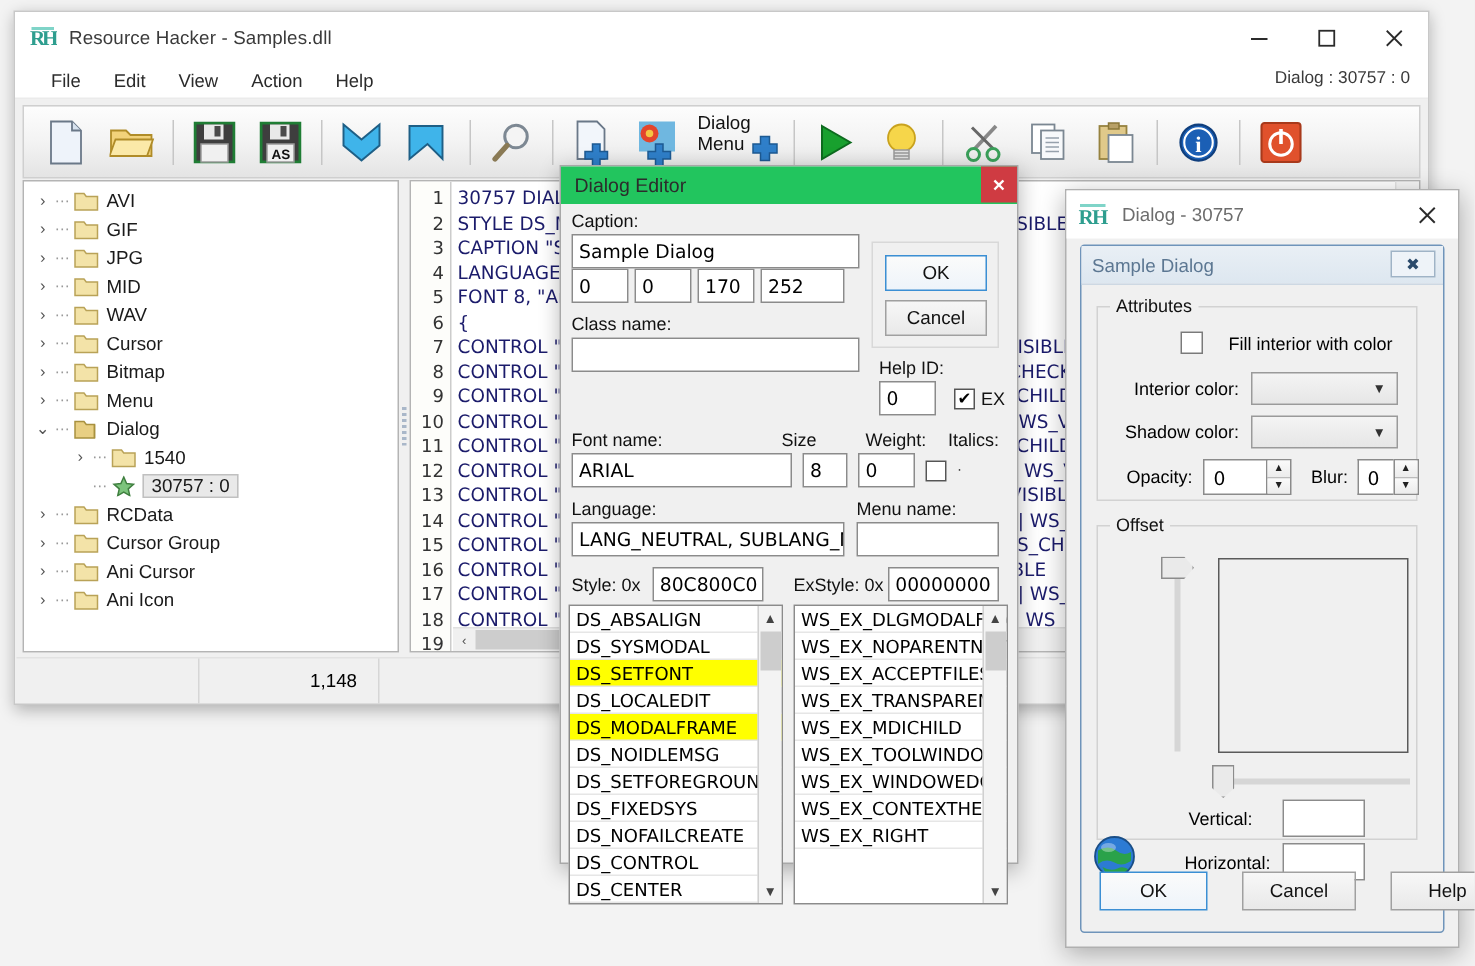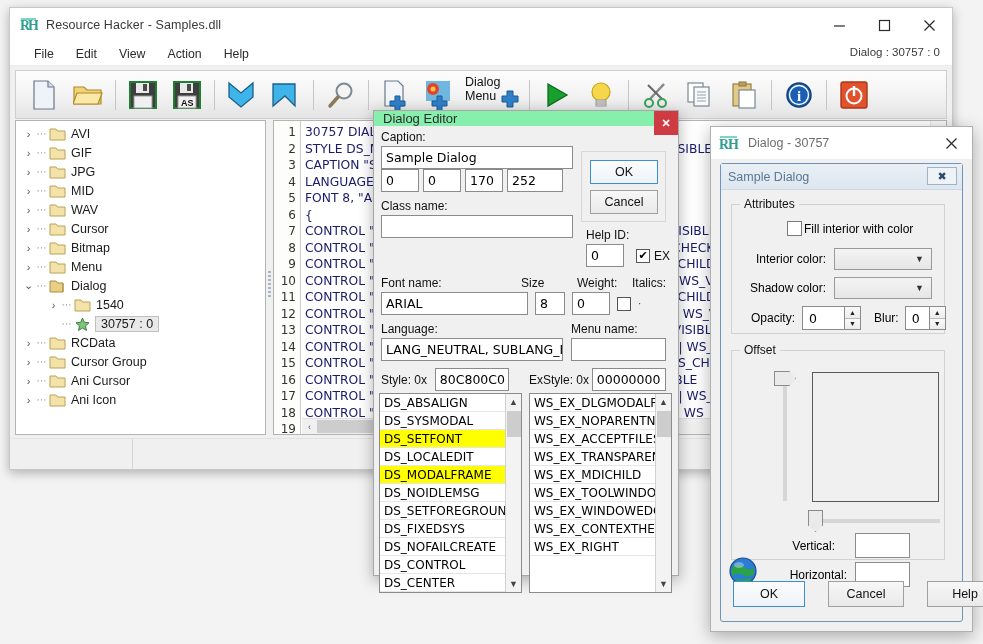--- a/index.html
+++ b/index.html
@@ -179,21 +179,21 @@
   
   #dialog-editor {
     position:absolute;
     left:373px; top:110px;
     width: 306px; height: 466px;
     background:#f0f0f0;
     border:1px solid #a8a8a8;
     box-shadow: 0 4px 14px rgba(0,0,0,0.30);
   }
   #de-title {
-    height:15px; background:#86efac;
+    height:25px; background:#22c55e;
     display:flex; align-items:center; position:relative;
   }
   #de-title .t { margin-left:9px; font-size:13px; color:#2c2c2c; }
   #de-close {
     position:absolute; right:0; top:0; width:24px; height:24px;
     background:#cf3b42; color:#fff;
     display:flex; align-items:center; justify-content:center;
     font-size:11px; font-weight:bold;
   }
   #de-body { padding: 4px 7px 0 7px; position:relative; }
@@ -667,20 +667,21 @@
       </div>
       <div id="hscroll">
         <span class="arr">‹</span>
         <div class="thumb"></div>
       </div>
     </div>
   </div>
 
   <div id="statusbar">
     <div class="sb-cell sb-1"></div>
+    <div class="sb-cell sb-2">1,148</div>
     <div class="sb-cell sb-3"></div>
     <div class="sb-cell sb-4"></div>
     <div class="sb-cell sb-5"></div>
   </div>
 </div>
 
 <div id="dialog-editor">
   <div id="de-title">
     <span class="t">Dialog Editor</span>
     <div id="de-close">✕</div>
@@ -811,21 +812,21 @@
 
   <div id="d7-inner">
     <div id="d7-cap">
       <span class="t">Sample Dialog</span>
       <div id="d7-capbtn">✖</div>
     </div>
 
     <div class="gbox" style="left:10px; top:40px; width:214px; height:130px;text-decoration:underline;">
       <span class="gtitle">Attributes</span>
 
-      <div style="position:absolute; left:55px; top:16px; display:flex; align-items:center; gap:2px;">
+      <div style="position:absolute; left:55px; top:16px; display:flex; align-items:center; gap:17px;">
         <span class="chk"></span>
         <span style="font-size:12px;">Fill interior with color</span>
       </div>
 
       <div style="position:absolute; left:10px; top:43px; display:flex; align-items:center; width:198px;">
         <span style="font-size:12px; width:92px; text-align:right; padding-right:8px;">Interior color:</span>
         <div class="combo" style="width:98px;">▼</div>
       </div>
 
       <div style="position:absolute; left:10px; top:72px; display:flex; align-items:center; width:198px;">

